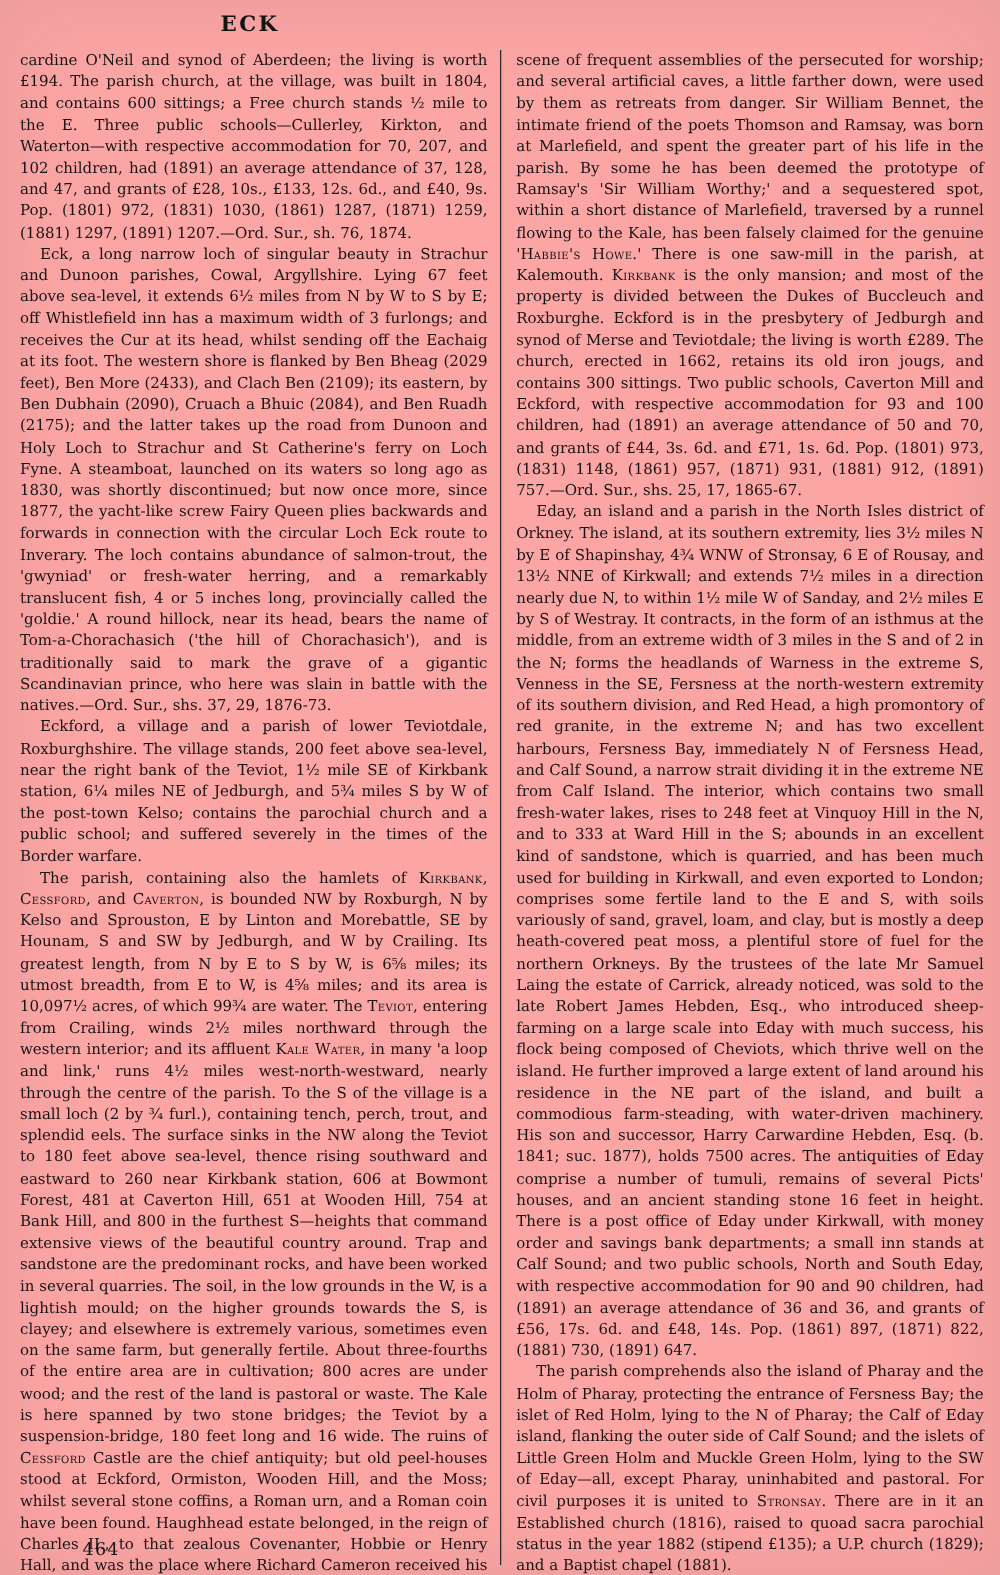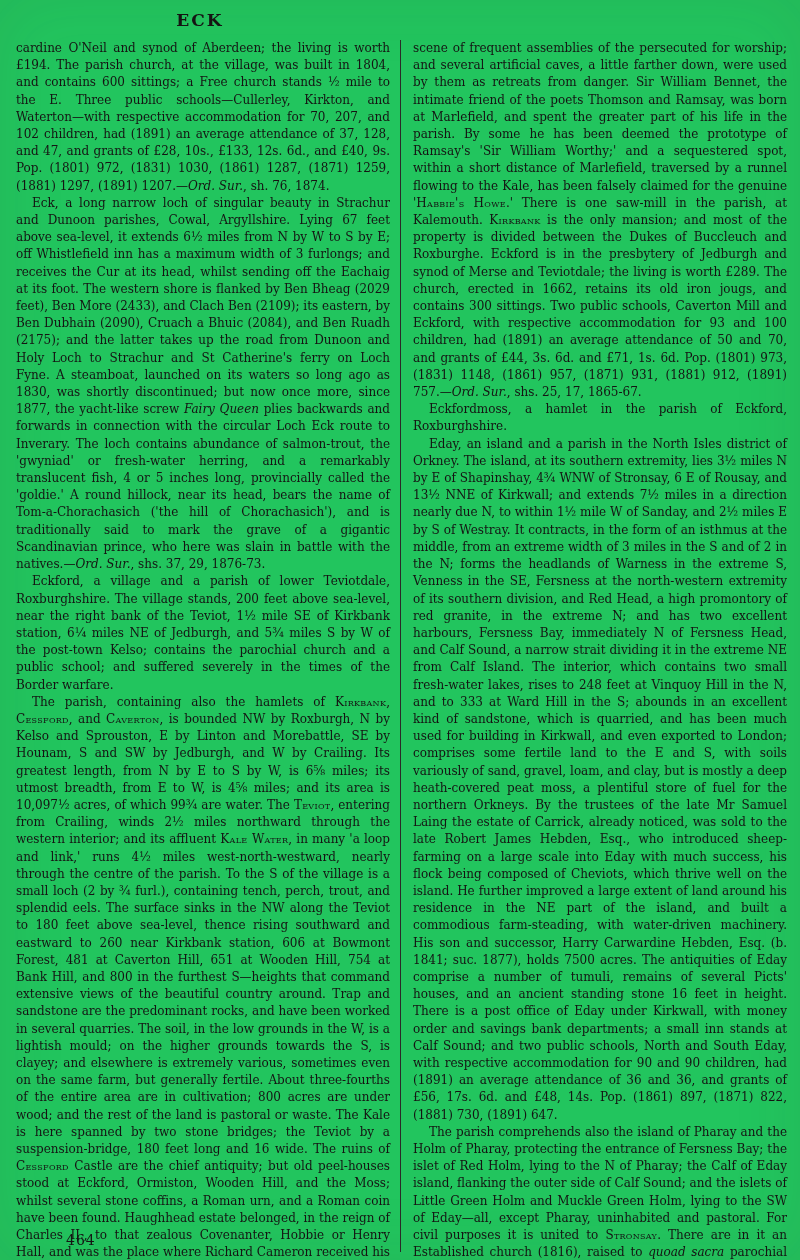--- a/index.html
+++ b/index.html
@@ -1,21 +1,21 @@
 <!DOCTYPE html>
 <html><head>
 <meta charset="utf-8">
 <style>
   html, body { margin: 0; padding: 0; background: #777; }
   .page {
     position: relative;
     width: 800px;
     height: 1260px;
     margin: 0 auto;
-    background: #22c55e;
+    background: #fca5a5;
     box-shadow: inset 0 0 70px rgba(60,55,45,0.10);
     overflow: hidden;
     font-family: "DejaVu Serif", "Liberation Serif", serif;
     color: #151413;
   }
   .running-heads {
     position: absolute;
     top: 10px; left: 0; right: 0;
     display: flex;
   }
@@ -42,21 +42,21 @@
   .col-right { padding-left: 12px; }
   .divider {
     position: absolute;
     left: 400px; top: 40px;
     width: 1px; height: 1212px;
     background: #2b2a28;
   }
   .para { margin: 0; }
   .para.indent { text-indent: 16px; }
   .seg-b  { font-weight: normal; }
-  .seg-i  { font-style: italic; }
+  .seg-i  { }
   .seg-sc { font-variant-caps: small-caps; letter-spacing: 0.3px; }
   .page-number {
     position: absolute;
     left: 66px; top: 1232px;
     font-size: 14px;
     font-weight: normal;
     letter-spacing: 1px;
   }
 </style>
 </head>
@@ -71,20 +71,19 @@
 
   <div class="columns">
     <div class="col col-left">
         <p class="para"><span>cardine O'Neil and synod of Aberdeen; the living is worth £194.  The parish church, at the village, was built in 1804, and contains 600 sittings; a Free church stands ½ mile to the E.  Three public schools—Cullerley, Kirkton, and Waterton—with respective accommodation for 70, 207, and 102 children, had (1891) an average attendance of 37, 128, and 47, and grants of £28, 10s., £133, 12s. 6d., and £40, 9s.  Pop. (1801) 972, (1831) 1030, (1861) 1287, (1871) 1259, (1881) 1297, (1891) 1207.—</span><span class="seg-i">Ord. Sur.</span><span>, sh. 76, 1874.</span></p>
         <p class="para indent"><span class="seg-b">Eck,</span><span> a long narrow loch of singular beauty in Strachur and Dunoon parishes, Cowal, Argyllshire.  Lying 67 feet above sea-level, it extends 6½ miles from N by W to S by E; off Whistlefield inn has a maximum width of 3 furlongs; and receives the Cur at its head, whilst sending off the Eachaig at its foot.  The western shore is flanked by Ben Bheag (2029 feet), Ben More (2433), and Clach Ben (2109); its eastern, by Ben Dubhain (2090), Cruach a Bhuic (2084), and Ben Ruadh (2175); and the latter takes up the road from Dunoon and Holy Loch to Strachur and St Catherine's ferry on Loch Fyne.  A steamboat, launched on its waters so long ago as 1830, was shortly discontinued; but now once more, since 1877, the yacht-like screw </span><span class="seg-i">Fairy Queen</span><span> plies backwards and forwards in connection with the circular Loch Eck route to Inverary.  The loch contains abundance of salmon-trout, the 'gwyniad' or fresh-water herring, and a remarkably translucent fish, 4 or 5 inches long, provincially called the 'goldie.'  A round hillock, near its head, bears the name of Tom-a-Chorachasich ('the hill of Chorachasich'), and is traditionally said to mark the grave of a gigantic Scandinavian prince, who here was slain in battle with the natives.—</span><span class="seg-i">Ord. Sur.</span><span>, shs. 37, 29, 1876-73.</span></p>
         <p class="para indent"><span class="seg-b">Eckford,</span><span> a village and a parish of lower Teviotdale, Roxburghshire.  The village stands, 200 feet above sea-level, near the right bank of the Teviot, 1½ mile SE of Kirkbank station, 6¼ miles NE of Jedburgh, and 5¾ miles S by W of the post-town Kelso; contains the parochial church and a public school; and suffered severely in the times of the Border warfare.</span></p>
         <p class="para indent"><span>The parish, containing also the hamlets of </span><span class="seg-sc">Kirkbank</span><span>, </span><span class="seg-sc">Cessford</span><span>, and </span><span class="seg-sc">Caverton</span><span>, is bounded NW by Roxburgh, N by Kelso and Sprouston, E by Linton and Morebattle, SE by Hounam, S and SW by Jedburgh, and W by Crailing.  Its greatest length, from N by E to S by W, is 6⅝ miles; its utmost breadth, from E to W, is 4⅝ miles; and its area is 10,097½ acres, of which 99¾ are water.  The </span><span class="seg-sc">Teviot</span><span>, entering from Crailing, winds 2½ miles northward through the western interior; and its affluent </span><span class="seg-sc">Kale Water</span><span>, in many 'a loop and link,' runs 4½ miles west-north-westward, nearly through the centre of the parish.  To the S of the village is a small loch (2 by ¾ furl.), containing tench, perch, trout, and splendid eels.  The surface sinks in the NW along the Teviot to 180 feet above sea-level, thence rising southward and eastward to 260 near Kirkbank station, 606 at Bowmont Forest, 481 at Caverton Hill, 651 at Wooden Hill, 754 at Bank Hill, and 800 in the furthest S—heights that command extensive views of the beautiful country around.  Trap and sandstone are the predominant rocks, and have been worked in several quarries.  The soil, in the low grounds in the W, is a lightish mould; on the higher grounds towards the S, is clayey; and elsewhere is extremely various, sometimes even on the same farm, but generally fertile.  About three-fourths of the entire area are in cultivation; 800 acres are under wood; and the rest of the land is pastoral or waste.  The Kale is here spanned by two stone bridges; the Teviot by a suspension-bridge, 180 feet long and 16 wide.  The ruins of </span><span class="seg-sc">Cessford</span><span> Castle are the chief antiquity; but old peel-houses stood at Eckford, Ormiston, Wooden Hill, and the Moss; whilst several stone coffins, a Roman urn, and a Roman coin have been found.  Haughhead estate belonged, in the reign of Charles II., to that zealous Covenanter, Hobbie or Henry Hall, and was the place where Richard Cameron received his licence to preach the gospel.  A deep ravine in the eastern part of the course of Kale Water was the</span></p>
       </div>
     <div class="col col-right">
         <p class="para"><span>scene of frequent assemblies of the persecuted for worship; and several artificial caves, a little farther down, were used by them as retreats from danger.  Sir William Bennet, the intimate friend of the poets Thomson and Ramsay, was born at Marlefield, and spent the greater part of his life in the parish.  By some he has been deemed the prototype of Ramsay's 'Sir William Worthy;' and a sequestered spot, within a short distance of Marlefield, traversed by a runnel flowing to the Kale, has been falsely claimed for the genuine '</span><span class="seg-sc">Habbie's Howe</span><span>.'  There is one saw-mill in the parish, at Kalemouth.  </span><span class="seg-sc">Kirkbank</span><span> is the only mansion; and most of the property is divided between the Dukes of Buccleuch and Roxburghe.  Eckford is in the presbytery of Jedburgh and synod of Merse and Teviotdale; the living is worth £289. The church, erected in 1662, retains its old iron jougs, and contains 300 sittings.  Two public schools, Caverton Mill and Eckford, with respective accommodation for 93 and 100 children, had (1891) an average attendance of 50 and 70, and grants of £44, 3s. 6d. and £71, 1s. 6d.  Pop. (1801) 973, (1831) 1148, (1861) 957, (1871) 931, (1881) 912, (1891) 757.—</span><span class="seg-i">Ord. Sur.</span><span>, shs. 25, 17, 1865-67.</span></p>
-        <p class="para indent"><span class="seg-b">Eckfordmoss,</span><span> a hamlet in the parish of Eckford, Roxburghshire.</span></p>
         <p class="para indent"><span class="seg-b">Eday,</span><span> an island and a parish in the North Isles district of Orkney.  The island, at its southern extremity, lies 3½ miles N by E of Shapinshay, 4¾ WNW of Stronsay, 6 E of Rousay, and 13½ NNE of Kirkwall; and extends 7½ miles in a direction nearly due N, to within 1½ mile W of Sanday, and 2½ miles E by S of Westray.  It contracts, in the form of an isthmus at the middle, from an extreme width of 3 miles in the S and of 2 in the N; forms the headlands of Warness in the extreme S, Venness in the SE, Fersness at the north-western extremity of its southern division, and Red Head, a high promontory of red granite, in the extreme N; and has two excellent harbours, Fersness Bay, immediately N of Fersness Head, and Calf Sound, a narrow strait dividing it in the extreme NE from Calf Island.  The interior, which contains two small fresh-water lakes, rises to 248 feet at Vinquoy Hill in the N, and to 333 at Ward Hill in the S; abounds in an excellent kind of sandstone, which is quarried, and has been much used for building in Kirkwall, and even exported to London; comprises some fertile land to the E and S, with soils variously of sand, gravel, loam, and clay, but is mostly a deep heath-covered peat moss, a plentiful store of fuel for the northern Orkneys.  By the trustees of the late Mr Samuel Laing the estate of Carrick, already noticed, was sold to the late Robert James Hebden, Esq., who introduced sheep-farming on a large scale into Eday with much success, his flock being composed of Cheviots, which thrive well on the island.  He further improved a large extent of land around his residence in the NE part of the island, and built a commodious farm-steading, with water-driven machinery.  His son and successor, Harry Carwardine Hebden, Esq. (b. 1841; suc. 1877), holds 7500 acres.  The antiquities of Eday comprise a number of tumuli, remains of several Picts' houses, and an ancient standing stone 16 feet in height.  There is a post office of Eday under Kirkwall, with money order and savings bank departments; a small inn stands at Calf Sound; and two public schools, North and South Eday, with respective accommodation for 90 and 90 children, had (1891) an average attendance of 36 and 36, and grants of £56, 17s. 6d. and £48, 14s.  Pop. (1861) 897, (1871) 822, (1881) 730, (1891) 647.</span></p>
         <p class="para indent"><span>The parish comprehends also the island of Pharay and the Holm of Pharay, protecting the entrance of Fersness Bay; the islet of Red Holm, lying to the N of Pharay; the Calf of Eday island, flanking the outer side of Calf Sound; and the islets of Little Green Holm and Muckle Green Holm, lying to the SW of Eday—all, except Pharay, uninhabited and pastoral.  For civil purposes it is united to </span><span class="seg-sc">Stronsay</span><span>.  There are in it an Established church (1816), raised to </span><span class="seg-i">quoad sacra</span><span> parochial status in the year 1882 (stipend £135); a U.P. church (1829); and a Baptist chapel (1881).</span></p>
       </div>
   </div>
 
   <div class="page-number">464</div>
 </div>
 
 </body></html>

